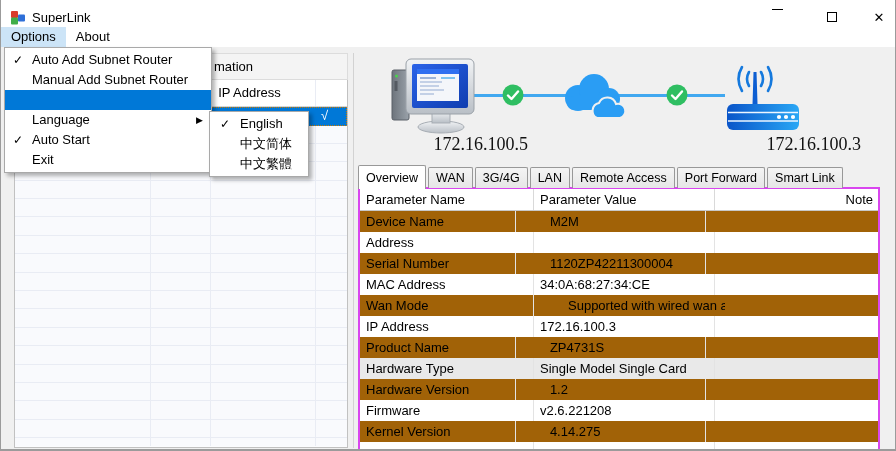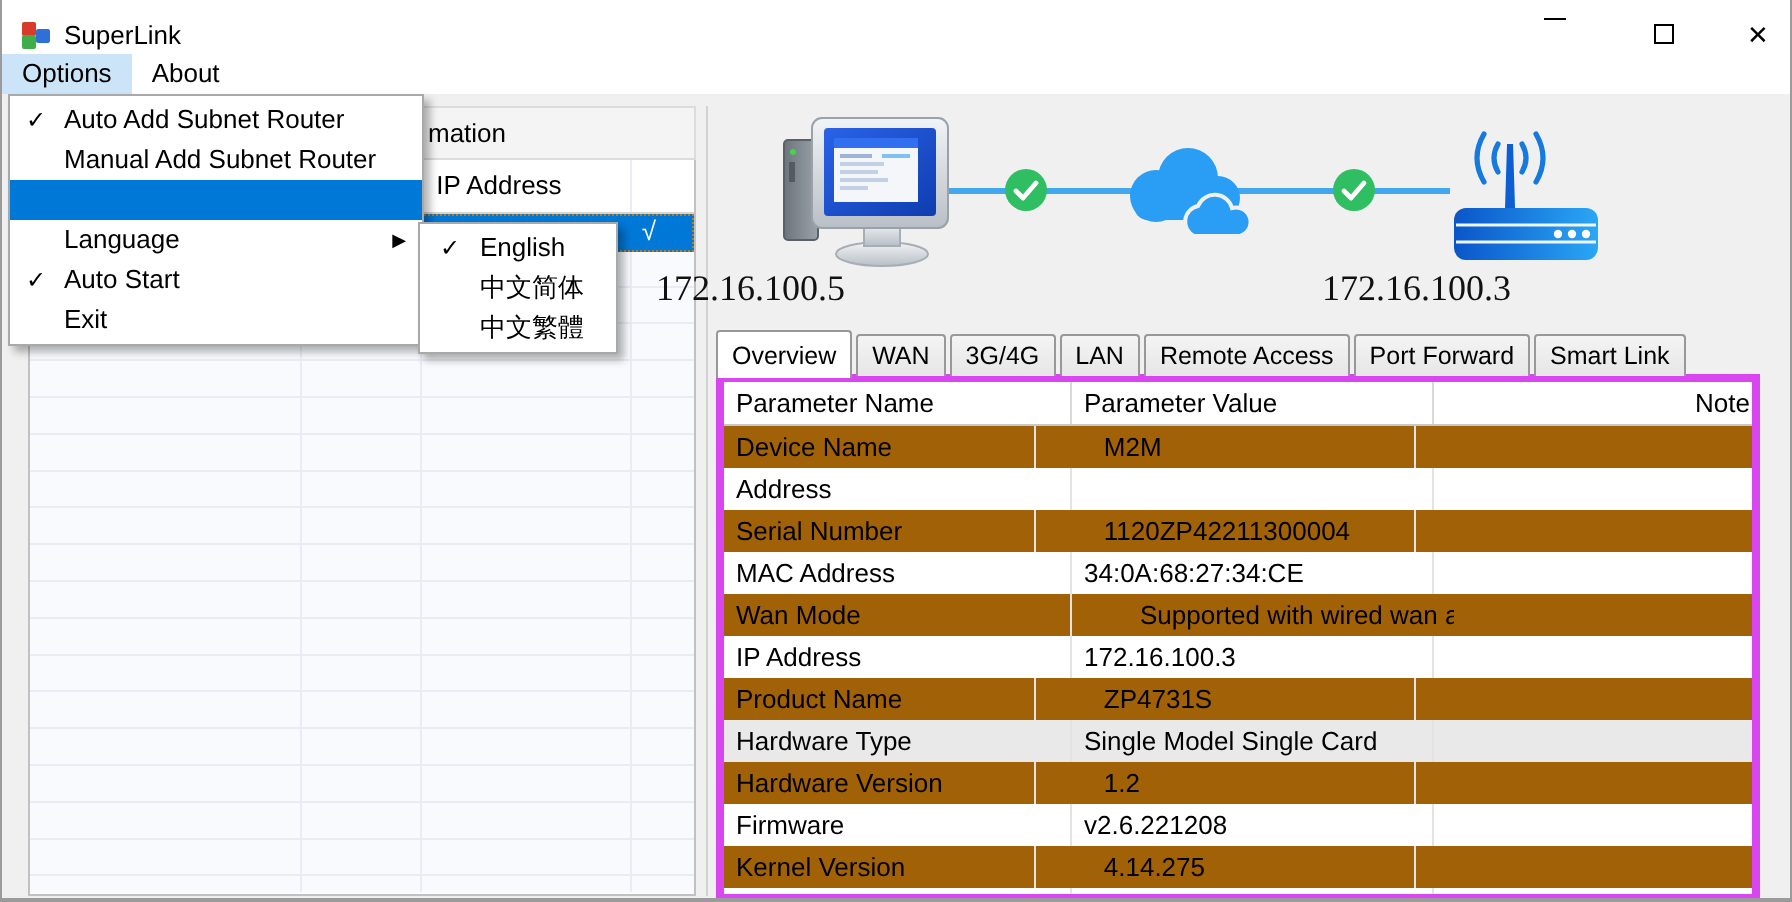--- a/index.html
+++ b/index.html
@@ -47,31 +47,31 @@
   .menu-item.hl { background:#0078d7; color:#fff; }
   .menu-item .chk { position:absolute; left:8px; top:0; font-size:12px; }
   .menu-item .sub-arrow { position:absolute; right:8px; top:0; font-size:9px; }
   .submenu-pop { position:absolute; left:208px; top:111px; width:100px; background:#fff;
     border:1px solid #a9a9a9; box-shadow:3px 3px 4px rgba(0,0,0,0.30); padding:2px 0; z-index:51; }
   .submenu-pop .menu-item { padding-left:30px; }
   .submenu-pop .menu-item .chk { left:10px; }
   
   .net-line { position:absolute; left:466px; top:94px; width:258px; height:3px; background:#41a8f0; }
   .diag { position:absolute; }
-  .ip-label { position:absolute; top:134px; width:200px; text-align:left;
+  .ip-label { position:absolute; top:134px; width:200px; text-align:right;
     font-family:"Liberation Serif", serif; font-size:18px; color:#111; }
   
   .tabstrip { position:absolute; left:357px; top:164px; height:24px; display:flex; align-items:flex-end; z-index:2;justify-content:flex-end; }
   .tab { height:21px; line-height:20px; padding:0 7px; margin-right:2px; font-size:12.5px;
     background:linear-gradient(#f4f4f4,#e6e6e6); border:1px solid #989898; border-bottom:none;
     border-radius:2px 2px 0 0; white-space:nowrap; }
   .tab.selected { height:24px; line-height:24px; background:#fff; position:relative; z-index:3; margin-bottom:-1px; }
   
   .ptable { position:absolute; left:357px; top:187px; width:522px; height:264px; background:#fff;
-    border:4px solid #d946ef; overflow:hidden; }
+    border:2px solid #d946ef; overflow:hidden; }
   .prow { display:flex; width:520px; height:21px; }
   .prow.header { height:22px; border-bottom:1px solid #c8c8c8; }
   .pcell { height:100%; padding:3px 0 0 6px; overflow:hidden; white-space:nowrap; }
   .c-name  { width:174px; border-right:1px solid #e3e3e3; }
   .c-value { width:181px; border-right:1px solid #e3e3e3; }
   .c-note  { width:163px; }
   .prow.header .c-name, .prow.header .c-value { border-right:1px solid #d9d9d9; }
   .prow.header .c-note { text-align:right; padding-right:5px; }
   .prow.alt { background:#a16207;gap:28px; }
   .prow.hover { background:#e9e9e9; }

